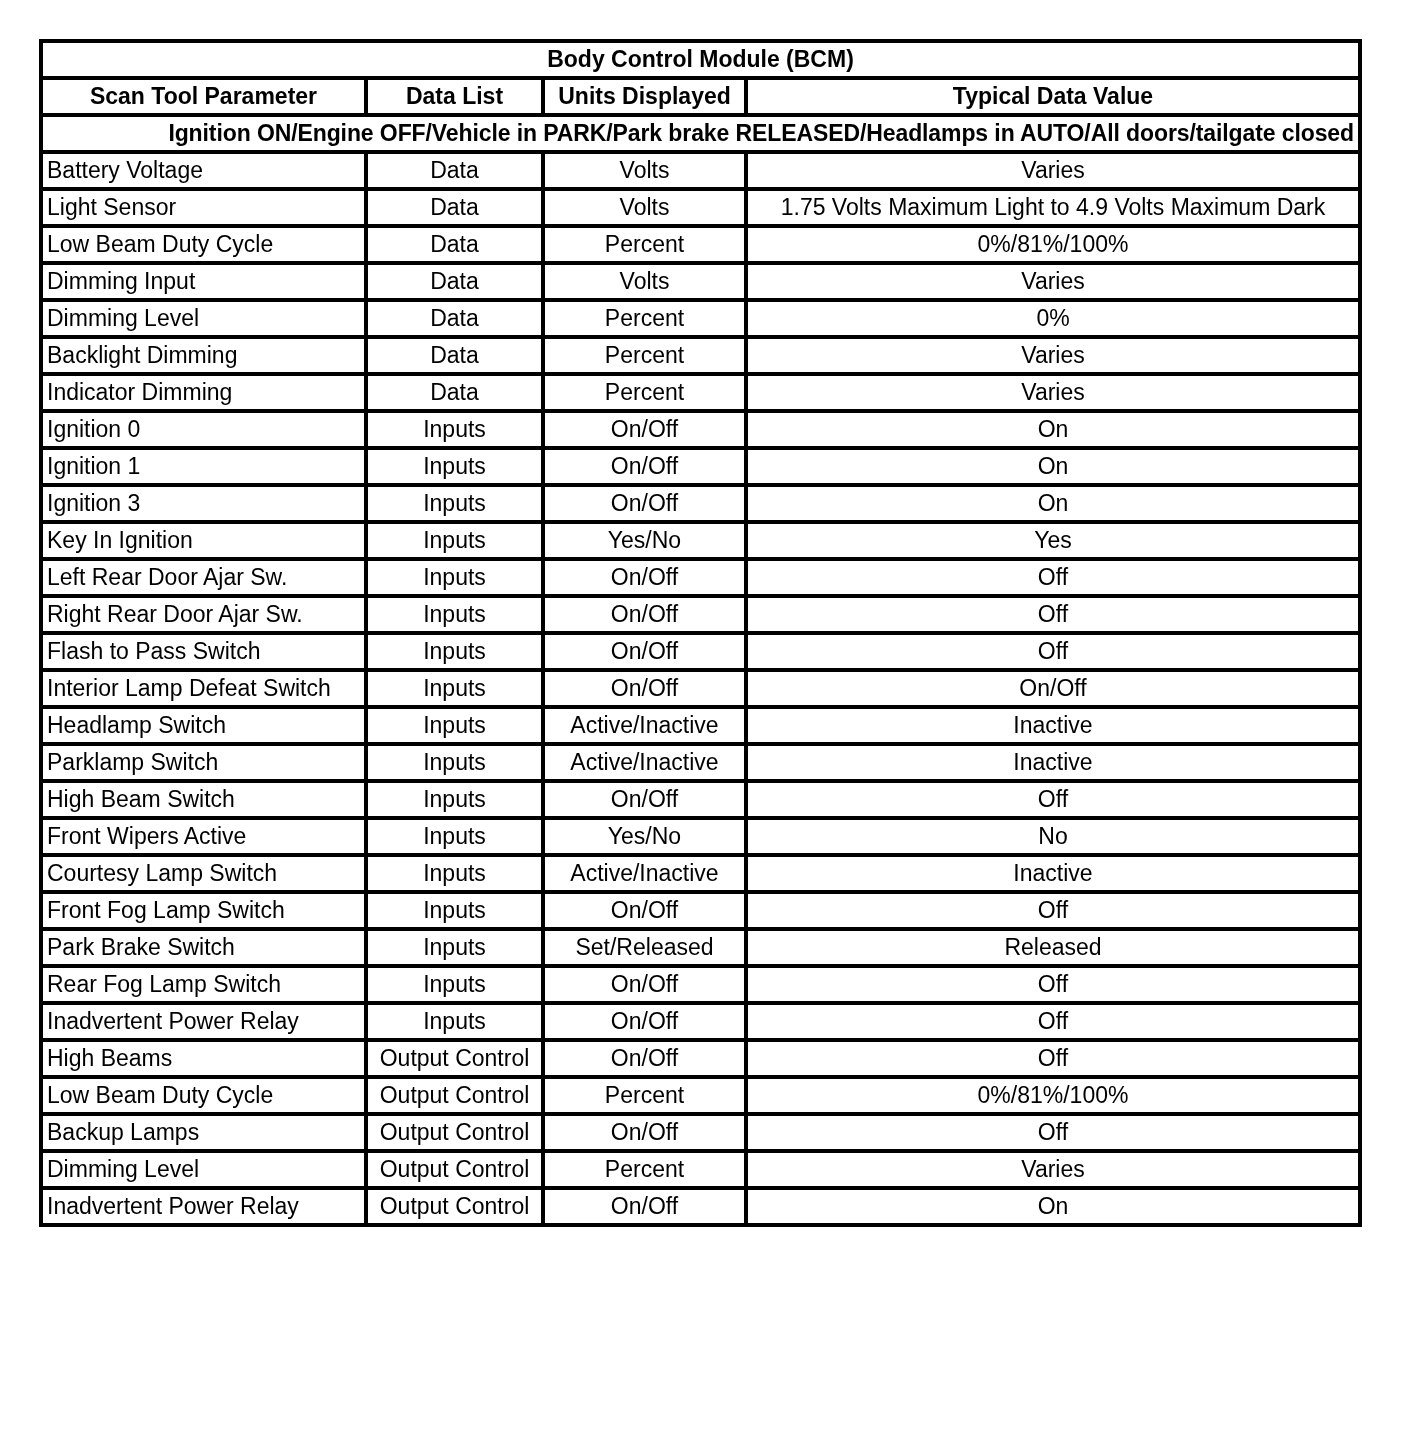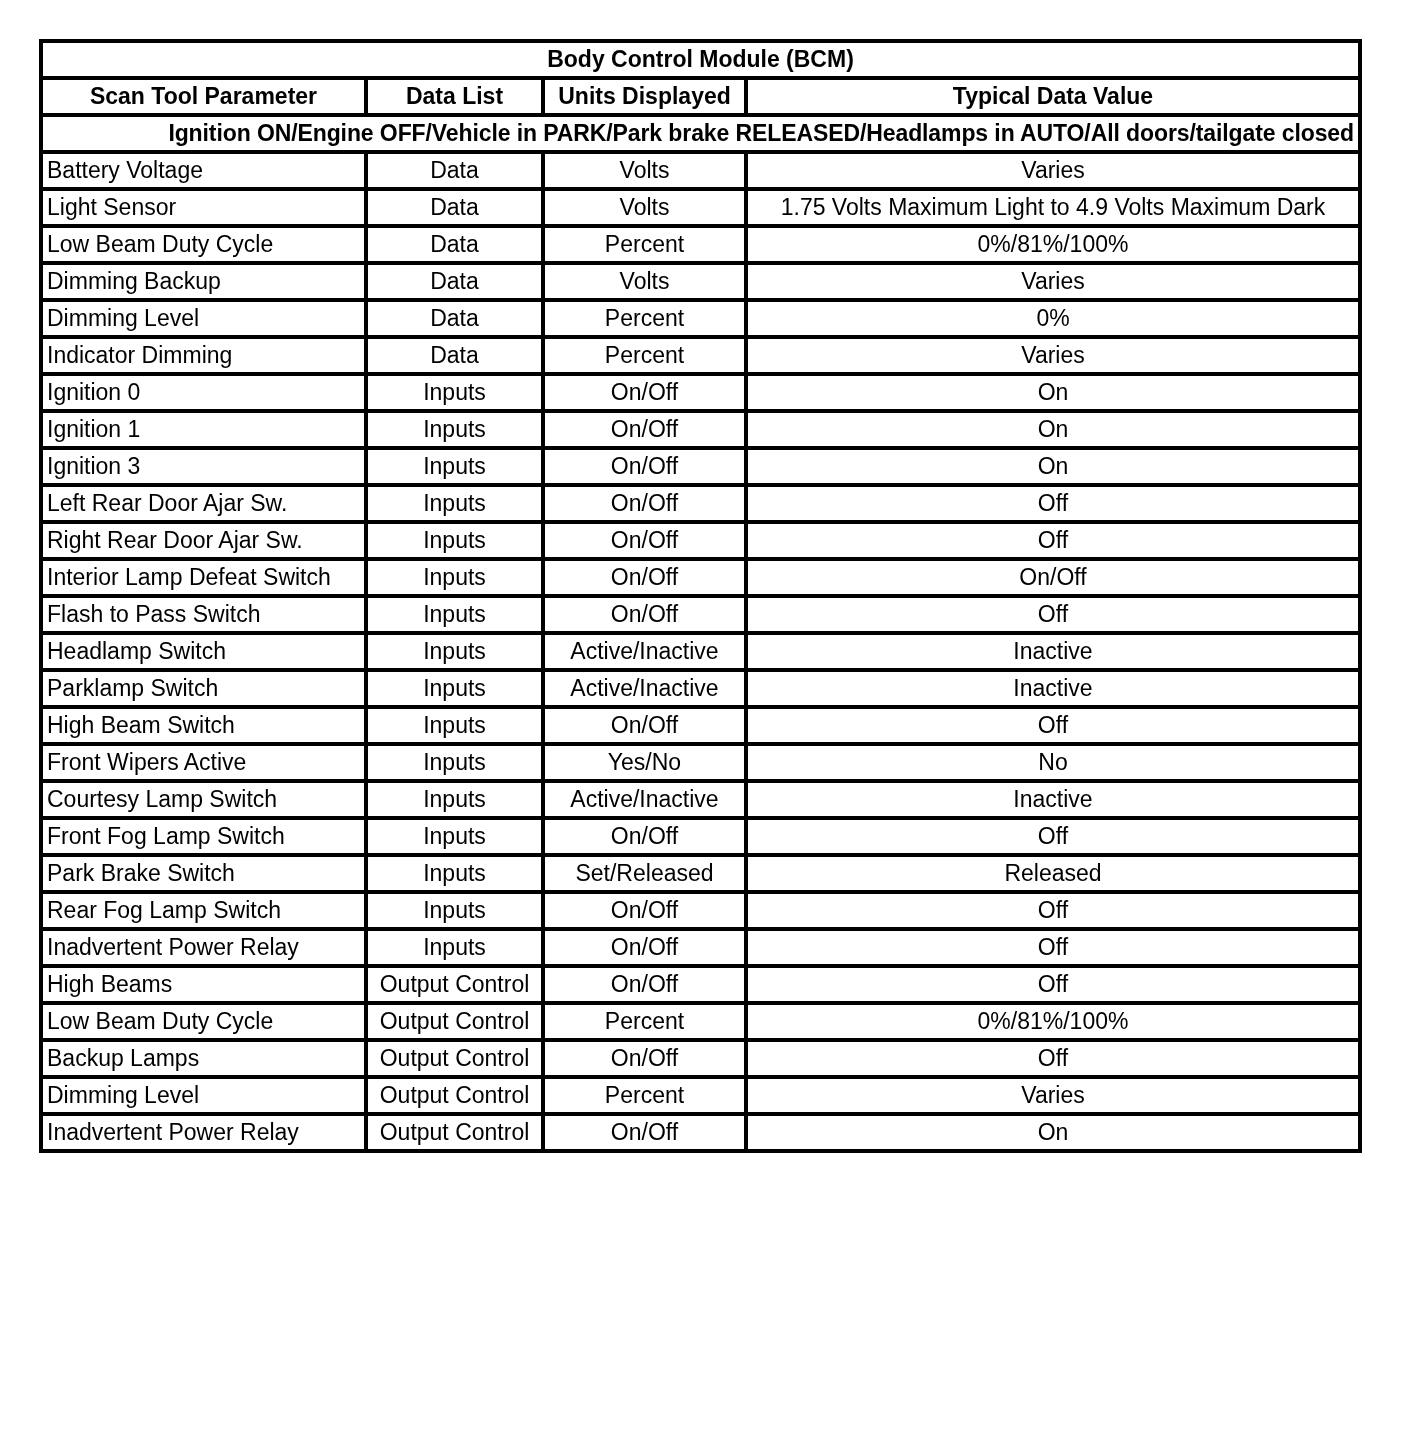--- a/index.html
+++ b/index.html
@@ -91,32 +91,38 @@
         <td class="c-units">Volts</td>
         <td class="c-value">1.75 Volts Maximum Light to 4.9 Volts Maximum Dark</td>
       </tr>
       <tr>
         <td class="c-param">Low Beam Duty Cycle</td>
         <td class="c-list">Data</td>
         <td class="c-units">Percent</td>
         <td class="c-value">0%/81%/100%</td>
       </tr>
       <tr>
-        <td class="c-param">Dimming Backup</td>
+        <td class="c-param">Dimming Input</td>
         <td class="c-list">Data</td>
         <td class="c-units">Volts</td>
         <td class="c-value">Varies</td>
       </tr>
       <tr>
         <td class="c-param">Dimming Level</td>
         <td class="c-list">Data</td>
         <td class="c-units">Percent</td>
         <td class="c-value">0%</td>
       </tr>
       <tr>
+        <td class="c-param">Backlight Dimming</td>
+        <td class="c-list">Data</td>
+        <td class="c-units">Percent</td>
+        <td class="c-value">Varies</td>
+      </tr>
+      <tr>
         <td class="c-param">Indicator Dimming</td>
         <td class="c-list">Data</td>
         <td class="c-units">Percent</td>
         <td class="c-value">Varies</td>
       </tr>
       <tr>
         <td class="c-param">Ignition 0</td>
         <td class="c-list">Inputs</td>
         <td class="c-units">On/Off</td>
         <td class="c-value">On</td>
@@ -127,42 +133,48 @@
         <td class="c-units">On/Off</td>
         <td class="c-value">On</td>
       </tr>
       <tr>
         <td class="c-param">Ignition 3</td>
         <td class="c-list">Inputs</td>
         <td class="c-units">On/Off</td>
         <td class="c-value">On</td>
       </tr>
       <tr>
+        <td class="c-param">Key In Ignition</td>
+        <td class="c-list">Inputs</td>
+        <td class="c-units">Yes/No</td>
+        <td class="c-value">Yes</td>
+      </tr>
+      <tr>
         <td class="c-param">Left Rear Door Ajar Sw.</td>
         <td class="c-list">Inputs</td>
         <td class="c-units">On/Off</td>
         <td class="c-value">Off</td>
       </tr>
       <tr>
         <td class="c-param">Right Rear Door Ajar Sw.</td>
         <td class="c-list">Inputs</td>
         <td class="c-units">On/Off</td>
         <td class="c-value">Off</td>
       </tr>
       <tr>
+        <td class="c-param">Flash to Pass Switch</td>
+        <td class="c-list">Inputs</td>
+        <td class="c-units">On/Off</td>
+        <td class="c-value">Off</td>
+      </tr>
+      <tr>
         <td class="c-param">Interior Lamp Defeat Switch</td>
         <td class="c-list">Inputs</td>
         <td class="c-units">On/Off</td>
         <td class="c-value">On/Off</td>
-      </tr>
-      <tr>
-        <td class="c-param">Flash to Pass Switch</td>
-        <td class="c-list">Inputs</td>
-        <td class="c-units">On/Off</td>
-        <td class="c-value">Off</td>
       </tr>
       <tr>
         <td class="c-param">Headlamp Switch</td>
         <td class="c-list">Inputs</td>
         <td class="c-units">Active/Inactive</td>
         <td class="c-value">Inactive</td>
       </tr>
       <tr>
         <td class="c-param">Parklamp Switch</td>
         <td class="c-list">Inputs</td>

